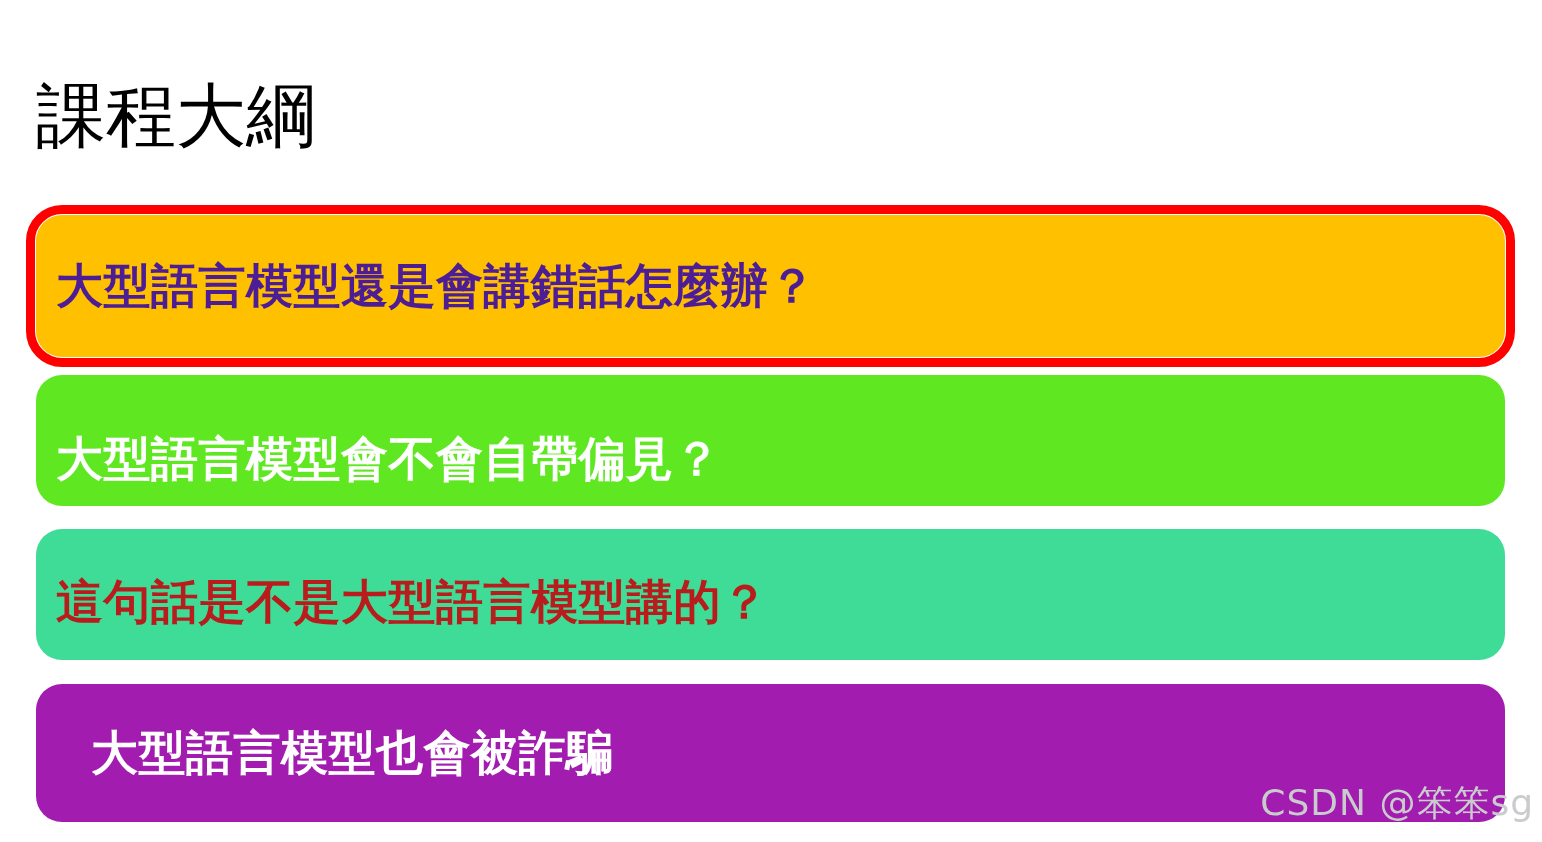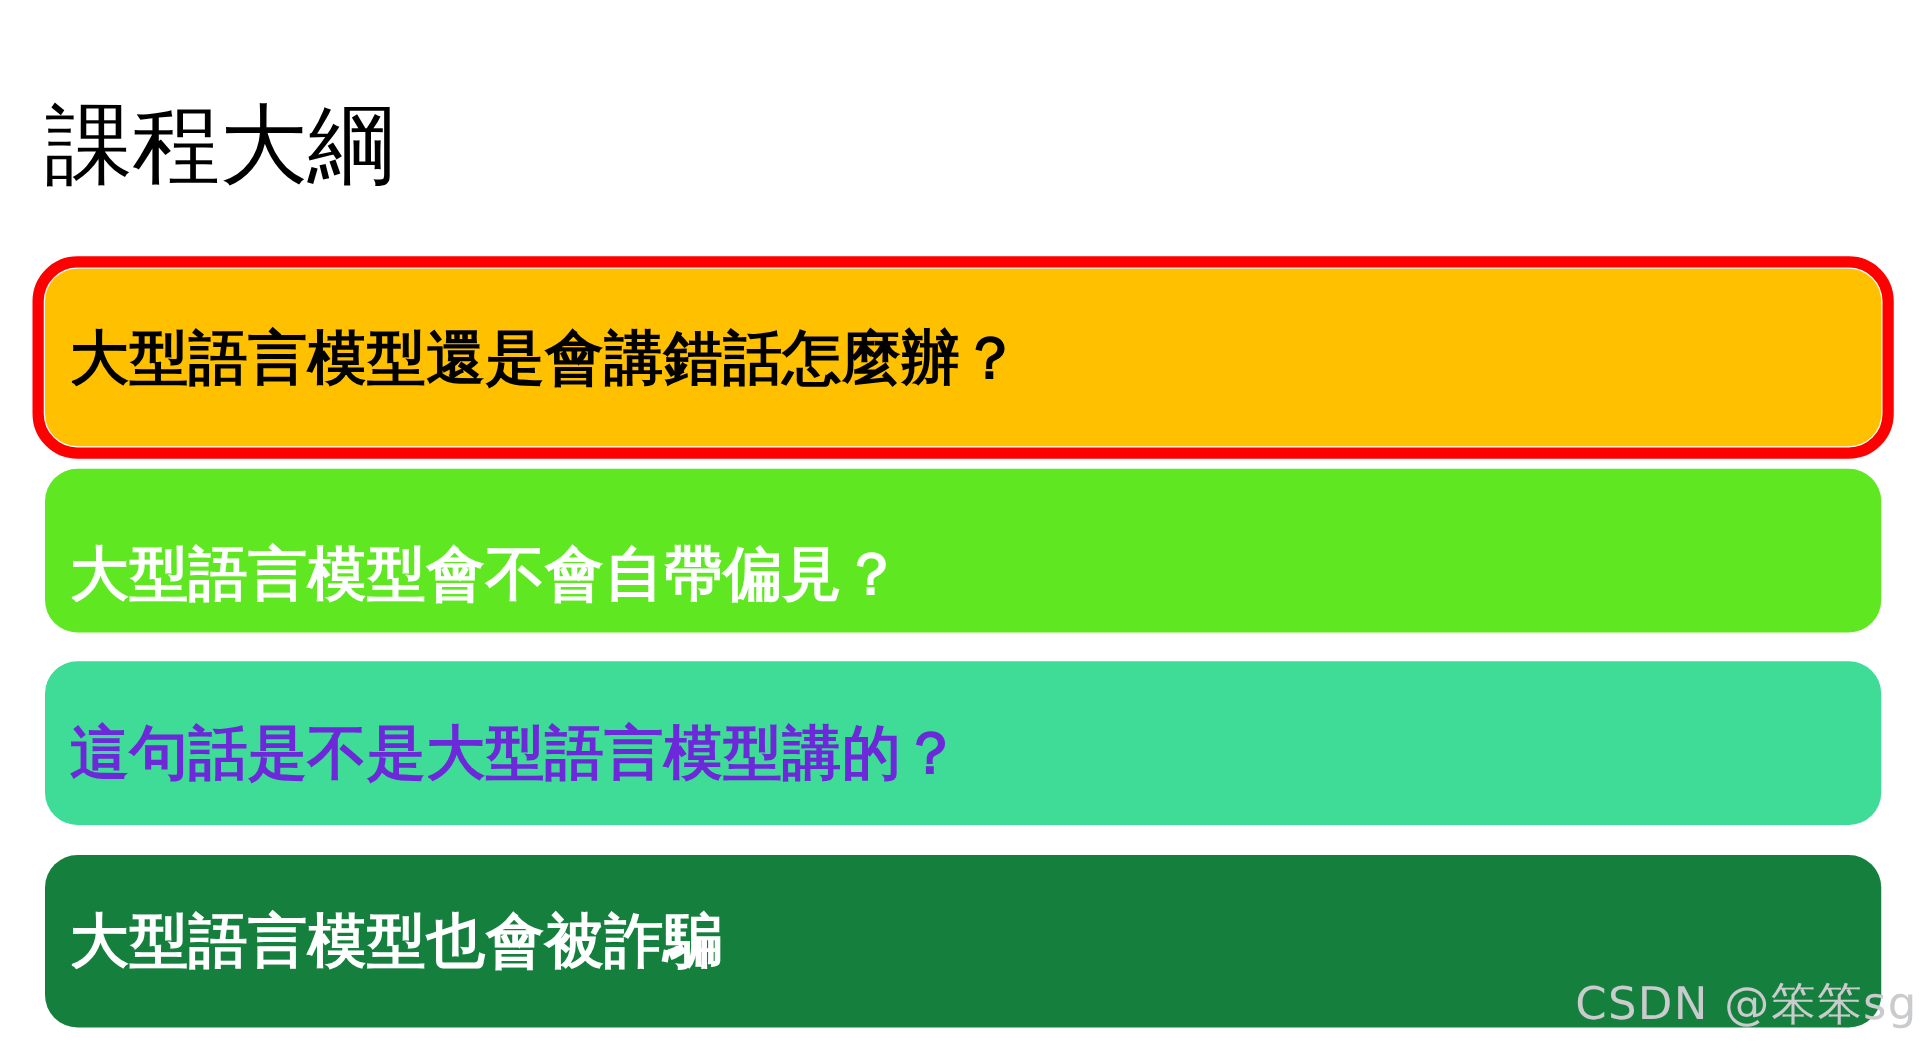--- a/index.html
+++ b/index.html
@@ -118,39 +118,39 @@
 
 <div id="slide" style="background: rgb(255, 255, 255);">
 
   <h1 id="slide-title">課程大綱</h1>
 
 
   <div id="outline-list">
 
     <div class="outline-row" id="row-1">
       <div class="bar" style="background:#FFC000;">
-        <span class="bar-label" style="color: #000000;">大型語言模型還是會講錯話怎麼辦？</span>
+        <span class="bar-label" style="color: #4c1d95;">大型語言模型還是會講錯話怎麼辦？</span>
       </div>
       <div id="highlight-outline" style="border-color: rgb(255, 0, 0);"></div>
     </div>
 
     <div class="outline-row" id="row-2">
       <div class="bar" style="background:#5FE822;">
         <span class="bar-label" style="color: rgb(255, 255, 255); margin-top: 38px;">大型語言模型會不會自帶偏見？</span>
       </div>
     </div>
 
     <div class="outline-row" id="row-3">
       <div class="bar" style="background:#3EDC96;">
-        <span class="bar-label" style="color: #6d28d9; margin-top: 16px;">這句話是不是大型語言模型講的？</span>
+        <span class="bar-label" style="color: #b91c1c; margin-top: 16px;">這句話是不是大型語言模型講的？</span>
       </div>
     </div>
 
     <div class="outline-row" id="row-4">
-      <div class="bar" style="background:#15803d;">
+      <div class="bar" style="background:#a21caf;padding-left:35px;">
         <span class="bar-label" style="color: rgb(255, 255, 255);">大型語言模型也會被詐騙</span>
       </div>
     </div>
 
   </div>
 
   <div id="watermark" style="color: rgb(201, 203, 205);">CSDN @笨笨sg</div>
 
 </div>
 

